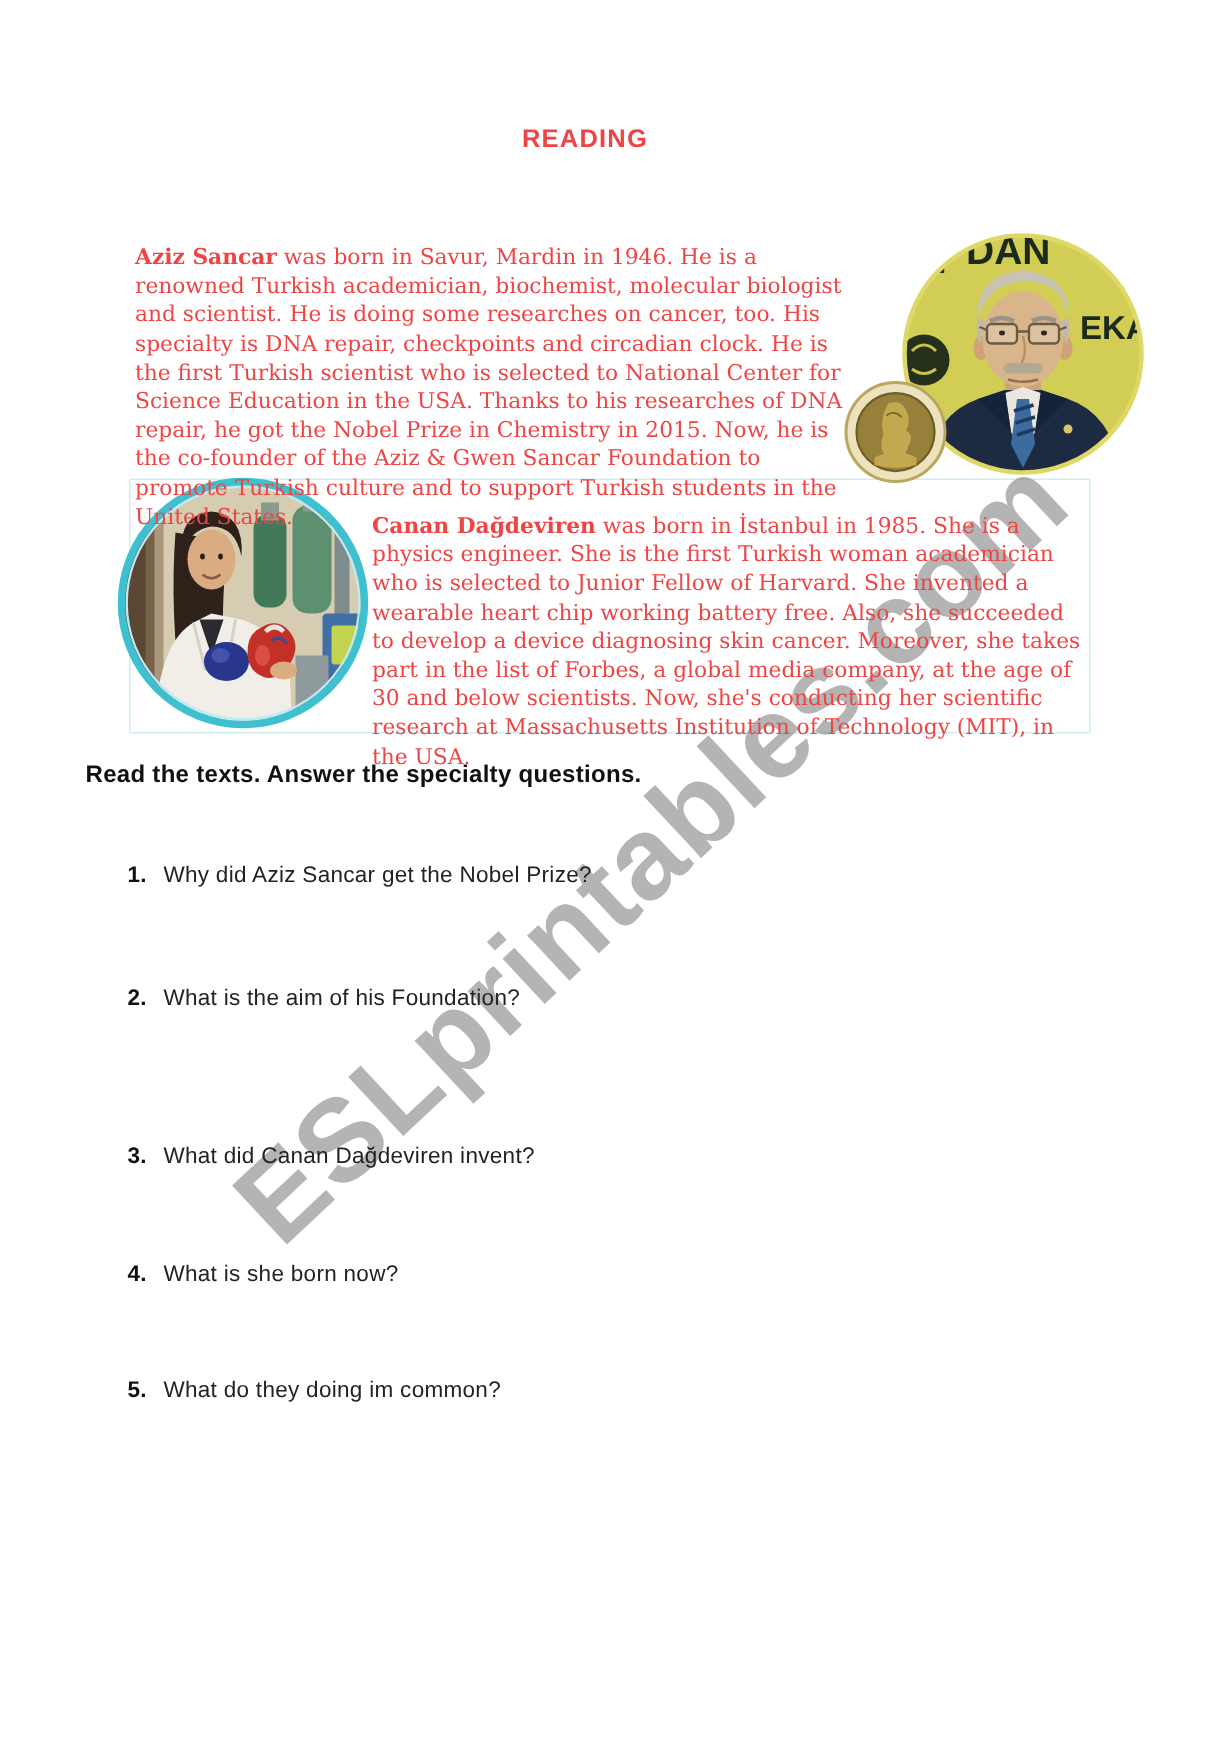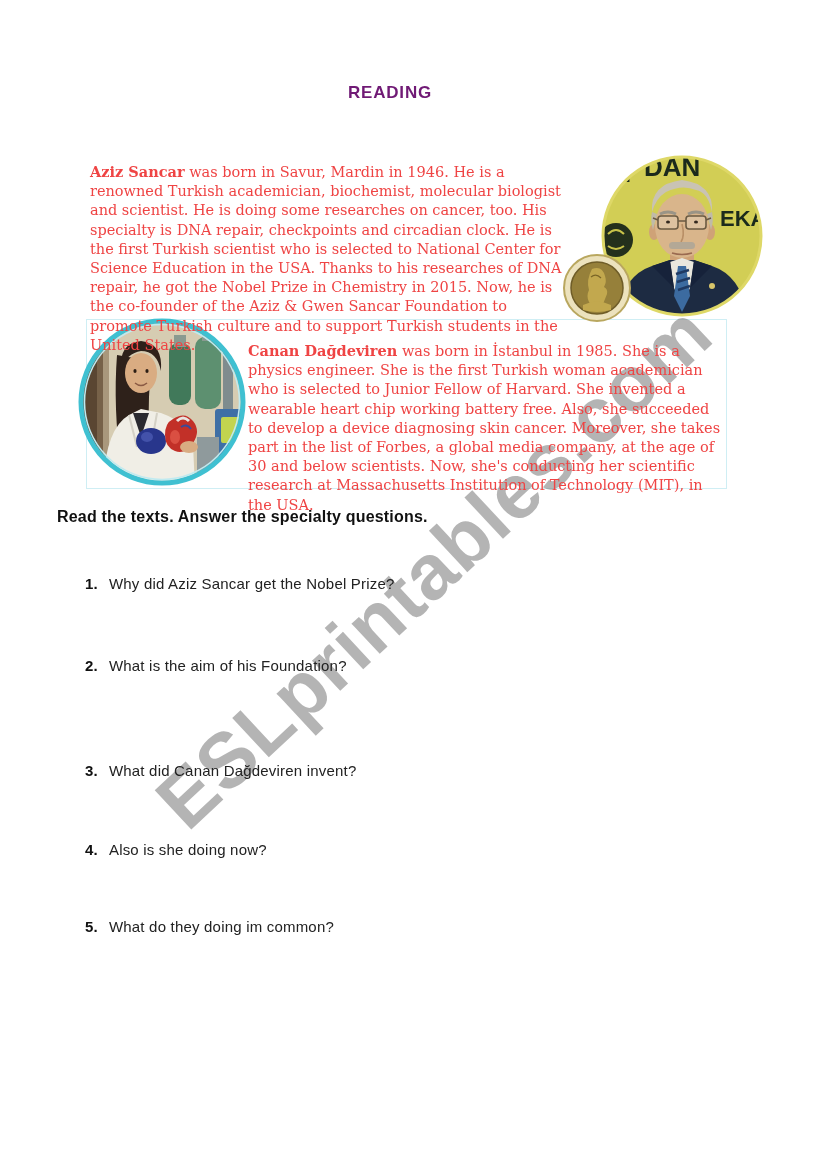--- a/index.html
+++ b/index.html
@@ -7,21 +7,21 @@
     width: 821px; height: 1161px;
     background: #ffffff;
     font-family: "Liberation Sans", sans-serif;
     color: #1b1b1b;
   }
   .page { position: relative; width: 821px; height: 1161px; overflow: hidden; }
 
   .title {
     position: absolute; top: 83px; left: 0; width: 780px;
     text-align: center; font-weight: bold; font-size: 17px;
-    letter-spacing: 0.8px; color: #701a75; z-index: 3;
+    letter-spacing: 0.8px; color: #ef4444; z-index: 3;
   }
 
   .para {
     position: absolute; z-index: 3;
     font-family: "DejaVu Serif", serif;
     font-size: 14.5px; line-height: 19.2px; color: #ef4444;
   }
   .para b { font-weight: bold; }
   .para-aziz  { left: 90px;  top: 162px; width: 478px; }
   .para-canan { left: 248px; top: 341px; width: 478px; }
@@ -191,20 +191,20 @@
   <div class="question q2">
     <span class="qnum">2.</span>
     <span class="qtext">What is the aim of his Foundation?</span>
   </div>
   <div class="question q3">
     <span class="qnum">3.</span>
     <span class="qtext">What did Canan Dağdeviren invent?</span>
   </div>
   <div class="question q4">
     <span class="qnum">4.</span>
-    <span class="qtext">Also is she doing now?</span>
+    <span class="qtext">What is she born now?</span>
   </div>
   <div class="question q5">
     <span class="qnum">5.</span>
     <span class="qtext">What do they doing im common?</span>
   </div>
 
 </div>
 
 </body></html>

